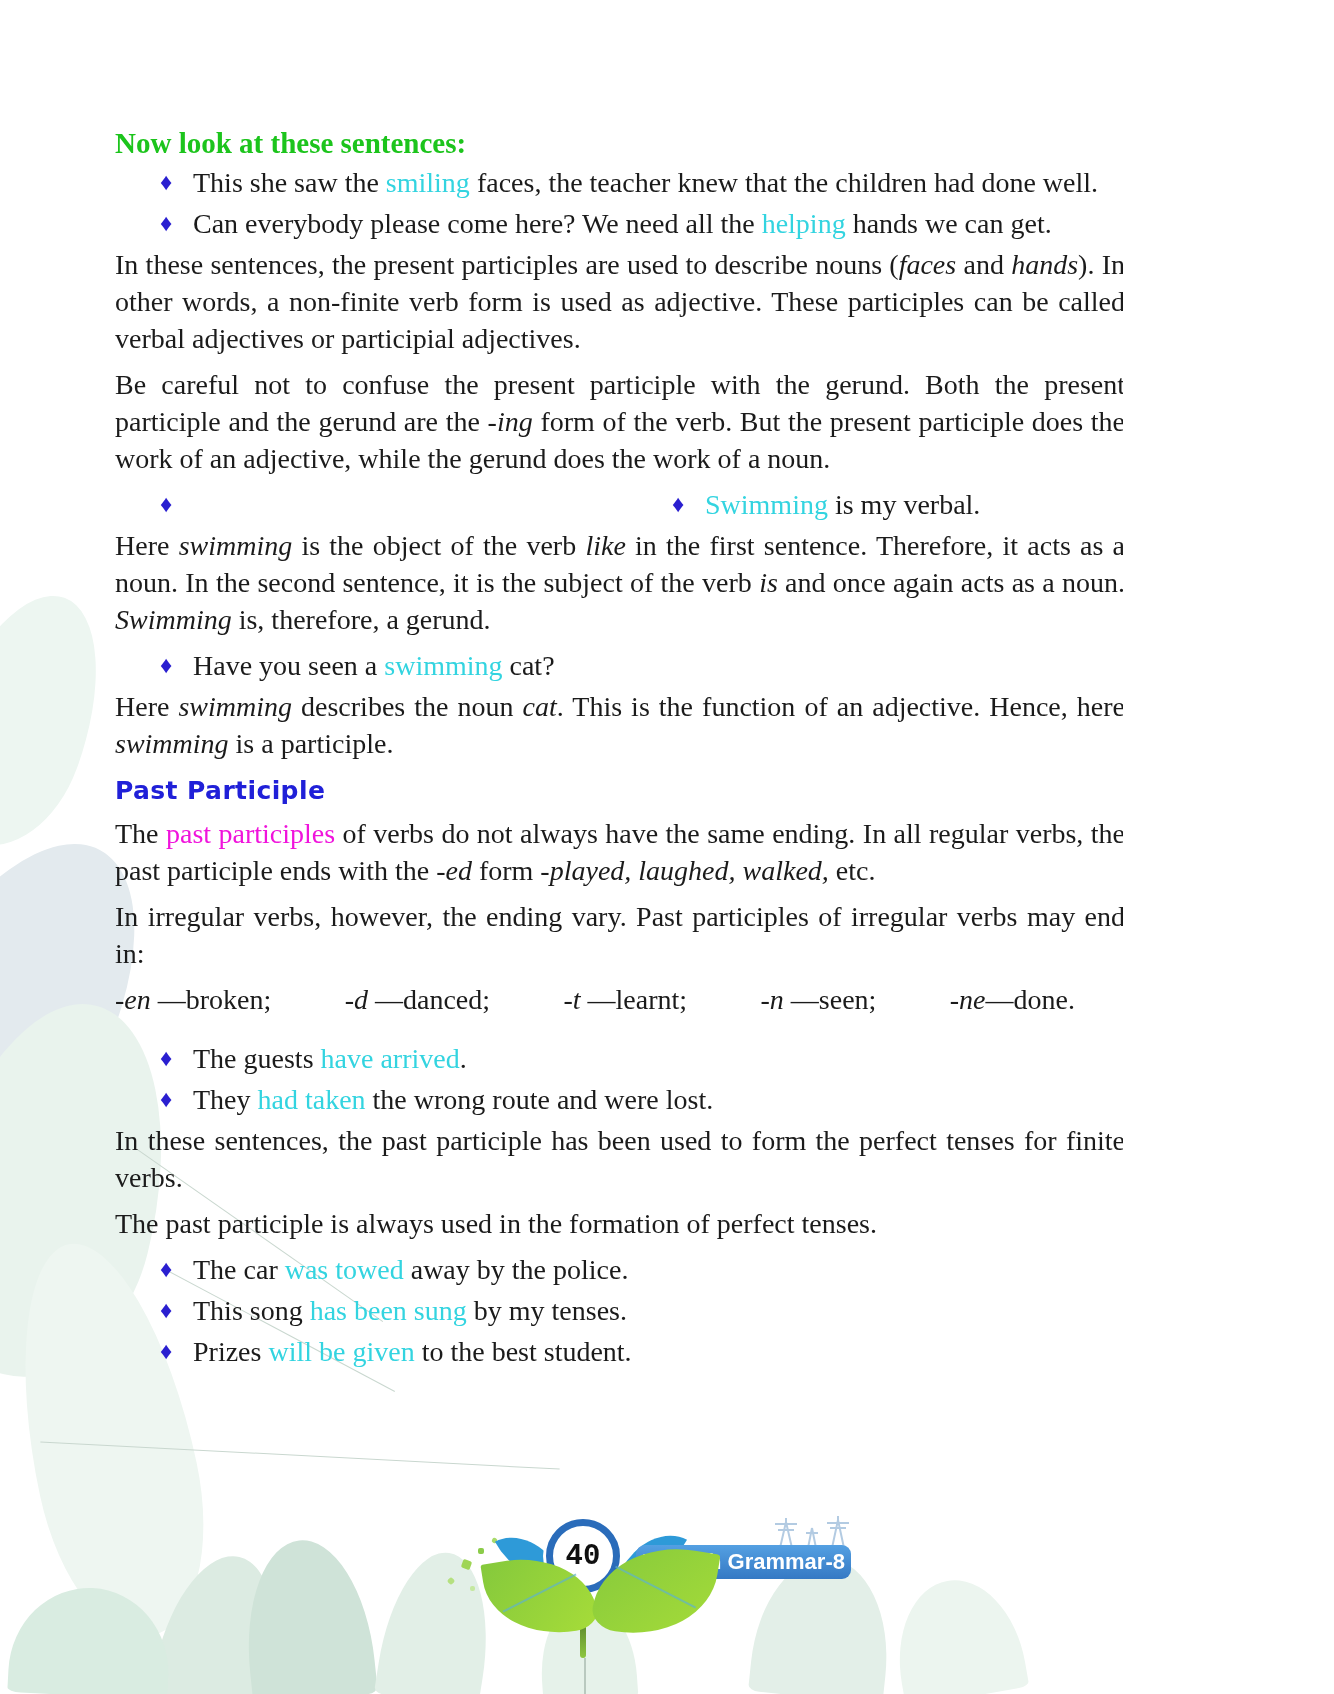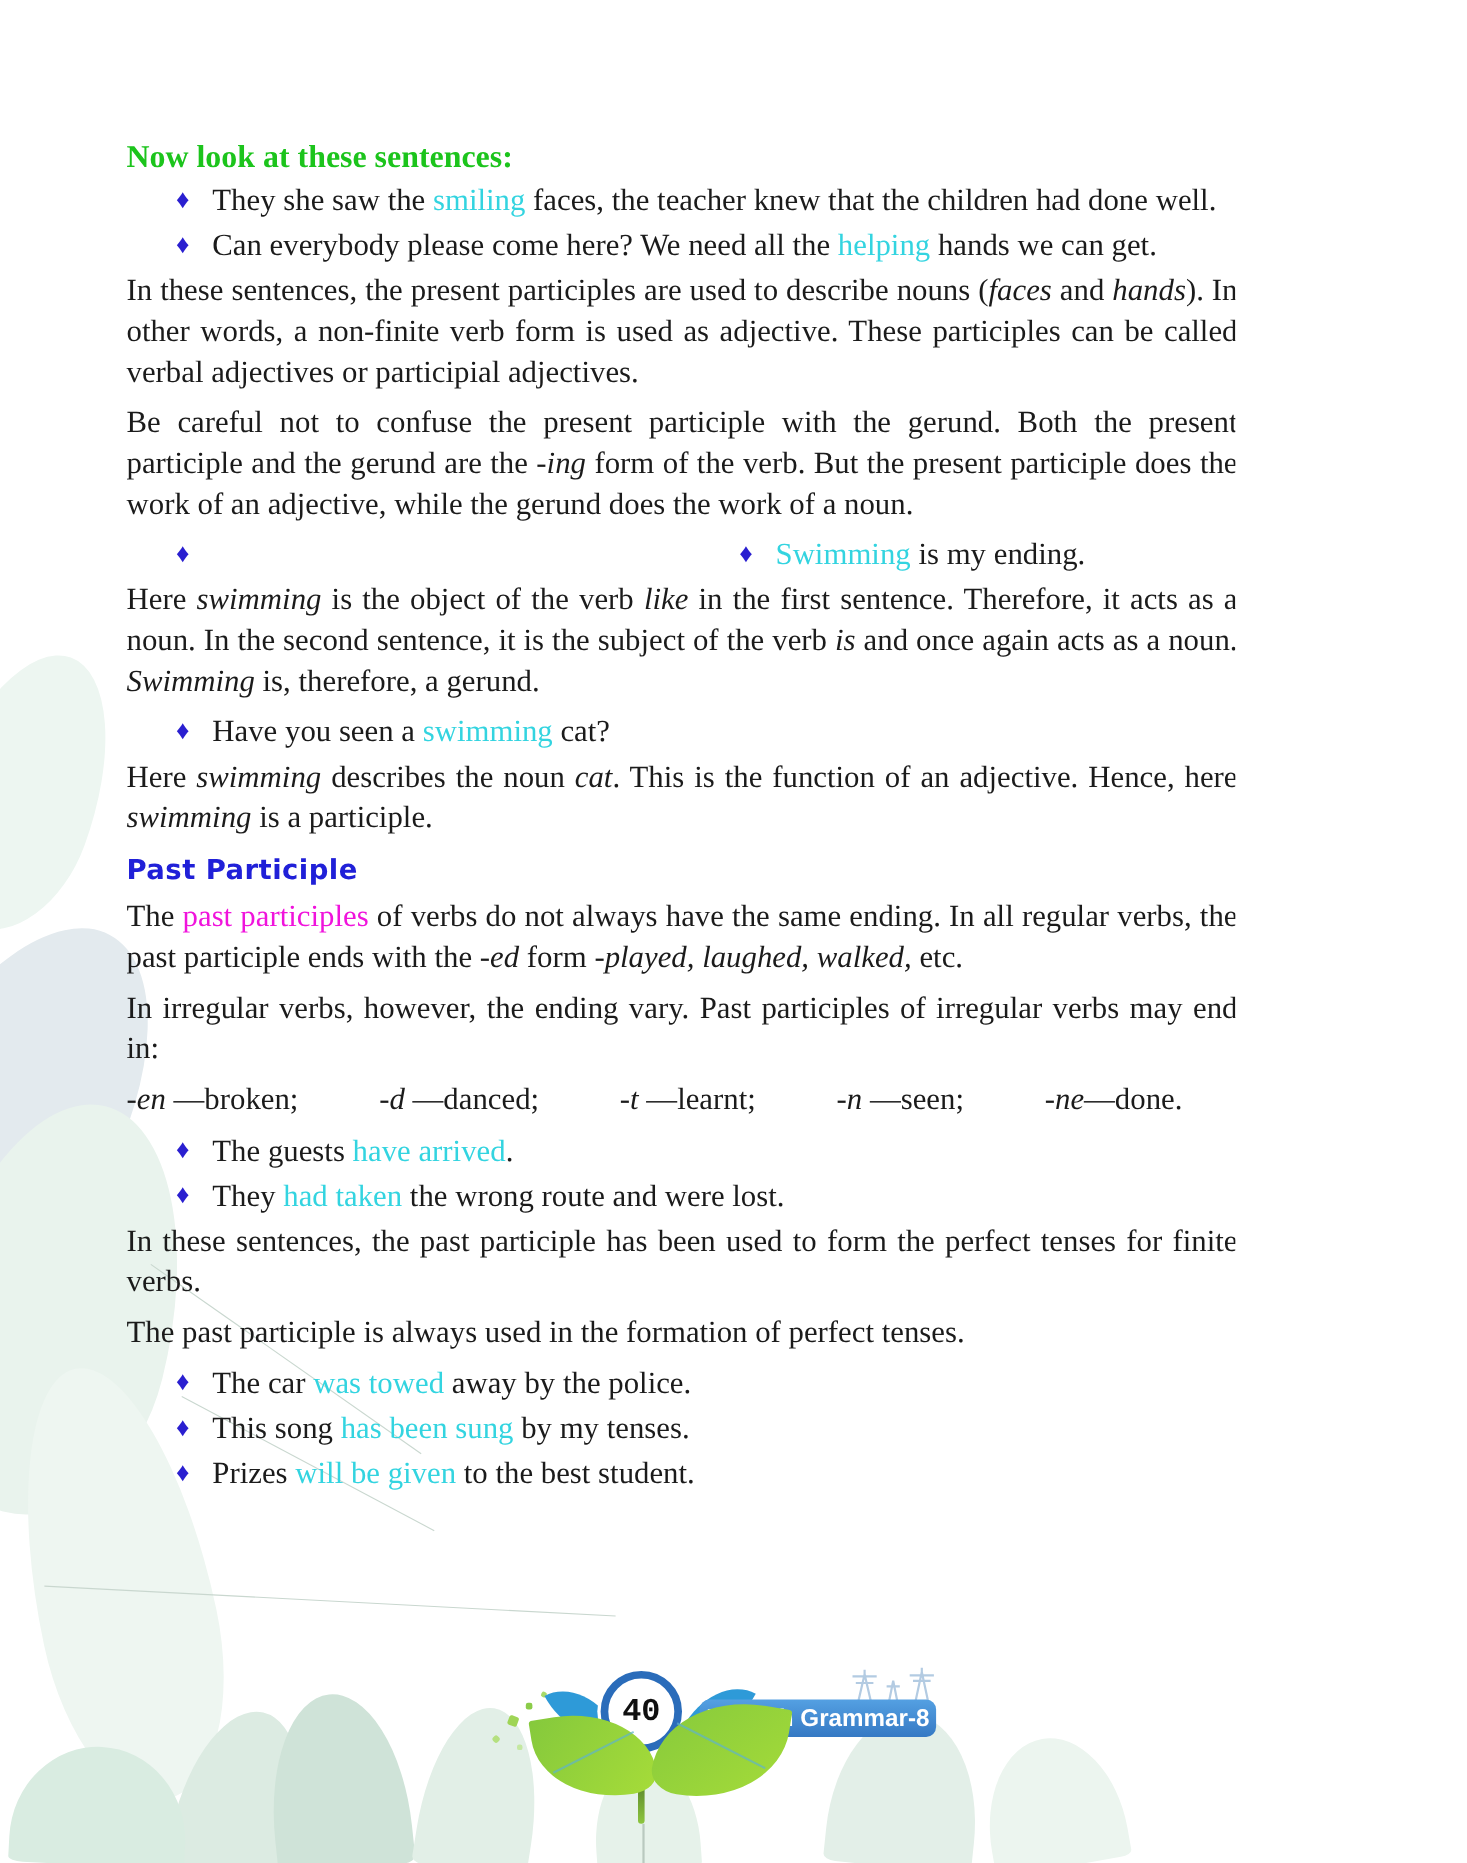--- a/index.html
+++ b/index.html
@@ -19,21 +19,21 @@
   .h-comic{font-family:"DejaVu Sans",sans-serif;font-weight:700;font-size:25px;line-height:40px;
            margin:8px 0 3px;letter-spacing:.4px;color:var(--hblue,#2020d8);}
   .para{margin:4px 0 9px;text-align:justify;}
   .bullet{display:flex;margin:2px 0 4px;padding-left:45px;}
   .diamond{flex:0 0 33px;width:33px;font-size:24px;line-height:37px;color:var(--bblue,#2a1fd0);}
   .btext{flex:1 1 auto;}
   .bullet-row{display:flex;margin:2px 0 4px;}
   .bullet-row .bullet{margin:0;}
   .bullet-row .bullet:first-child{flex:0 0 512px;width:512px;}
   .bullet-row .bullet:nth-child(2){padding-left:0;}
-  .endings{display:flex;justify-content:space-between;width:960px;margin:4px 0 10px;}
+  .endings{display:flex;justify-content:space-between;width:960px;margin:4px 0 22px;}
   .seg-i{font-style:italic;}
   .seg-cyan{color:var(--cyan,#33d4e0);}
   .seg-magenta{color:var(--magenta,#f013dc);}
 
   
   .wing{position:absolute;z-index:3;background:#2e9ad8;}
   .wing.l{left:506px;top:1528px;width:44px;height:58px;border-radius:0 100% 0 100%;transform:rotate(-28deg);}
   .wing.r{left:632px;top:1526px;width:44px;height:58px;border-radius:100% 0 100% 0;transform:rotate(28deg);}
   .page-circle{position:absolute;left:546px;top:1519px;width:60px;height:60px;z-index:5;
                background:#fff;border:7px solid #2a6cba;border-radius:50%;
@@ -75,35 +75,35 @@
   <div class="bg bg-leaf" style="left:895px;top:1580px;width:125px;height:118px;background:#ecf5ef;transform:rotate(-10deg);border-radius:60% 60% 10% 10%/95% 95% 5% 5%;"></div>
   <div class="bg bg-leaf" style="left:10px;top:1588px;width:160px;height:108px;background:#d9ece1;transform:rotate(3deg);border-radius:60% 60% 10% 10%/95% 95% 5% 5%;"></div>
   <div class="bg bg-line" style="left:110px;top:1235px;width:300px;transform:rotate(35deg);"></div>
   <div class="bg bg-line" style="left:150px;top:1330px;width:260px;transform:rotate(28deg);"></div>
   <div class="bg bg-line" style="left:40px;top:1455px;width:520px;transform:rotate(3deg);"></div>
 
   <div class="content">
       <div class="h-green">Now look at these sentences:</div>
       <div class="bullet">
         <span class="diamond">♦</span>
-        <span class="btext"><span class="seg">They she saw the </span><span class="seg-cyan">smiling</span><span class="seg"> faces, the teacher knew that the children had done well.</span></span>
+        <span class="btext"><span class="seg">This she saw the </span><span class="seg-cyan">smiling</span><span class="seg"> faces, the teacher knew that the children had done well.</span></span>
       </div>
       <div class="bullet">
         <span class="diamond">♦</span>
         <span class="btext"><span class="seg">Can everybody please come here? We need all the </span><span class="seg-cyan">helping</span><span class="seg"> hands we can get.</span></span>
       </div>
       <p class="para"><span class="seg">In these sentences, the present participles are used to describe nouns (</span><span class="seg-i">faces</span><span class="seg"> and </span><span class="seg-i">hands</span><span class="seg">). In other words, a non-finite verb form is used as adjective. These participles can be called verbal adjectives or participial adjectives.</span></p>
       <p class="para"><span class="seg">Be careful not to confuse the present participle with the gerund. Both the present participle and the gerund are the </span><span class="seg-i">-ing</span><span class="seg"> form of the verb. But the present participle does the work of an adjective, while the gerund does the work of a noun.</span></p>
       <div class="bullet-row">
         <div class="bullet">
           <span class="diamond">♦</span>
         </div>
         <div class="bullet">
           <span class="diamond">♦</span>
-          <span class="btext"><span class="seg-cyan">Swimming</span><span class="seg"> is my ending.</span></span>
+          <span class="btext"><span class="seg-cyan">Swimming</span><span class="seg"> is my verbal.</span></span>
         </div>
       </div>
       <p class="para"><span class="seg">Here </span><span class="seg-i">swimming</span><span class="seg"> is the object of the verb </span><span class="seg-i">like</span><span class="seg"> in the first sentence. Therefore, it acts as a noun. In the second sentence, it is the subject of the verb </span><span class="seg-i">is</span><span class="seg"> and once again acts as a noun. </span><span class="seg-i">Swimming</span><span class="seg"> is, therefore, a gerund.</span></p>
       <div class="bullet">
         <span class="diamond">♦</span>
         <span class="btext"><span class="seg">Have you seen a </span><span class="seg-cyan">swimming</span><span class="seg"> cat?</span></span>
       </div>
       <p class="para"><span class="seg">Here </span><span class="seg-i">swimming</span><span class="seg"> describes the noun </span><span class="seg-i">cat</span><span class="seg">. This is the function of an adjective. Hence, here </span><span class="seg-i">swimming</span><span class="seg"> is a participle.</span></p>
       <div class="h-comic">Past Participle</div>
       <p class="para"><span class="seg">The </span><span class="seg-magenta">past participles</span><span class="seg"> of verbs do not always have the same ending. In all regular verbs, the past participle ends with the </span><span class="seg-i">-ed</span><span class="seg"> form </span><span class="seg-i">-played, laughed, walked,</span><span class="seg"> etc.</span></p>

